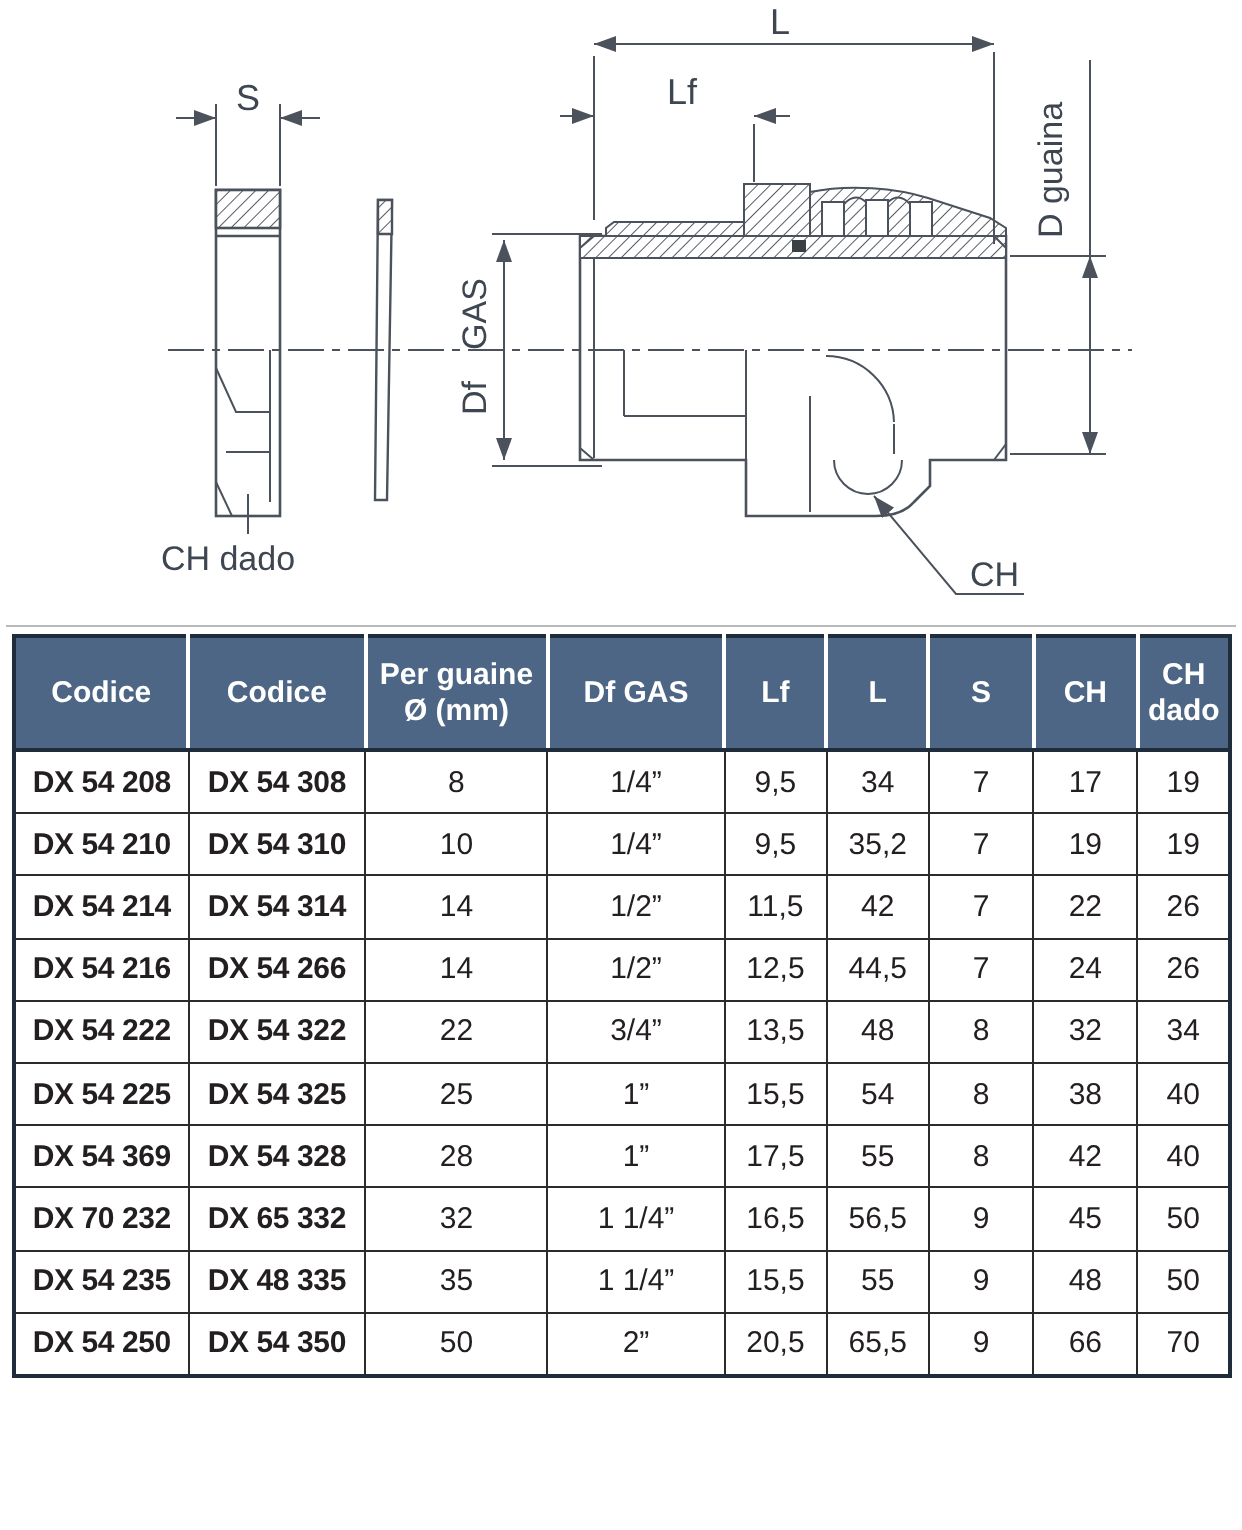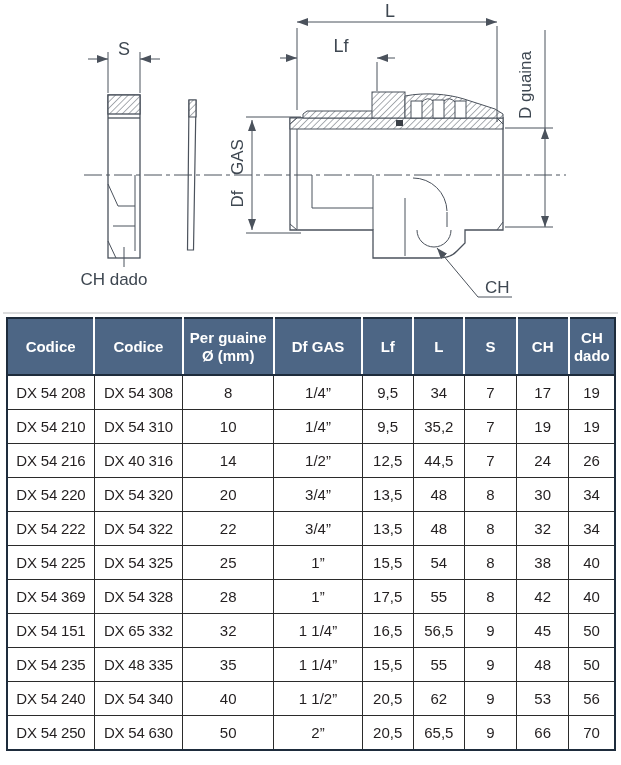--- a/index.html
+++ b/index.html
@@ -4,36 +4,36 @@
 <style>
   html,body { margin:0; padding:0; background:#ffffff; }
   .page {
     position:relative; width:621px; height:765px; background:#fff;
     font-family:"Liberation Sans", sans-serif; overflow:hidden;
   }
   .drawing { position:absolute; top:0; left:0; }
   .drawing text { fill:#3e4751; font-family:"Liberation Sans", sans-serif; }
 
   table.dims {
-    position:absolute; top:317px; left:6px; width:610px; height:434px;
+    position:absolute; top:317px; left:6px; width:610px; height:372px;
     border-collapse:collapse; table-layout:fixed;
     border:2px solid #1e2c3c;
   }
   table.dims thead th {
     background:#4d6685; color:#ffffff; font-weight:bold; font-size:15px;
     line-height:1.15; white-space:pre-line; text-align:center;
     height:55px; padding:0 2px;
     border-left:2px solid #ffffff; border-bottom:2px solid #1e2c3c;
   }
   table.dims thead th:first-child { border-left:none; }
   table.dims tbody td {
     border:1px solid #2b2b2b; text-align:center; vertical-align:middle;
     font-size:15px; color:#231f20; height:27px; padding:0;
   }
-  table.dims tbody td.code { font-weight:normal; letter-spacing:-0.2px; }
+  table.dims tbody td.code { font-weight:bold; letter-spacing:-0.2px; }
 </style>
 </head>
 <body>
 
 <div class="page">
 
   <svg class="drawing" width="621" height="316" viewBox="0 0 621 316">
     <defs>
       <marker id="arw" markerUnits="userSpaceOnUse" markerWidth="12" markerHeight="9" refX="11" refY="4" orient="auto-start-reverse">
         <path d="M0 0 L11 4 L0 8 Z" fill="#4b525c"></path>
@@ -167,40 +167,40 @@
           <td class="code">DX 54 310</td>
           <td>10</td>
           <td>1/4”</td>
           <td>9,5</td>
           <td>35,2</td>
           <td>7</td>
           <td>19</td>
           <td>19</td>
         </tr>
         <tr>
+          <td class="code">DX 54 214</td>
+          <td class="code">DX 54 314</td>
+          <td>14</td>
+          <td>1/2”</td>
+          <td>11,5</td>
+          <td>42</td>
+          <td>7</td>
+          <td>22</td>
+          <td>26</td>
+        </tr>
+        <tr>
           <td class="code">DX 54 216</td>
-          <td class="code">DX 40 316</td>
+          <td class="code">DX 54 266</td>
           <td>14</td>
           <td>1/2”</td>
           <td>12,5</td>
           <td>44,5</td>
           <td>7</td>
           <td>24</td>
           <td>26</td>
-        </tr>
-        <tr>
-          <td class="code">DX 54 220</td>
-          <td class="code">DX 54 320</td>
-          <td>20</td>
-          <td>3/4”</td>
-          <td>13,5</td>
-          <td>48</td>
-          <td>8</td>
-          <td>30</td>
-          <td>34</td>
         </tr>
         <tr>
           <td class="code">DX 54 222</td>
           <td class="code">DX 54 322</td>
           <td>22</td>
           <td>3/4”</td>
           <td>13,5</td>
           <td>48</td>
           <td>8</td>
           <td>32</td>
@@ -222,21 +222,21 @@
           <td class="code">DX 54 328</td>
           <td>28</td>
           <td>1”</td>
           <td>17,5</td>
           <td>55</td>
           <td>8</td>
           <td>42</td>
           <td>40</td>
         </tr>
         <tr>
-          <td class="code">DX 54 151</td>
+          <td class="code">DX 70 232</td>
           <td class="code">DX 65 332</td>
           <td>32</td>
           <td>1 1/4”</td>
           <td>16,5</td>
           <td>56,5</td>
           <td>9</td>
           <td>45</td>
           <td>50</td>
         </tr>
         <tr>
@@ -244,33 +244,22 @@
           <td class="code">DX 48 335</td>
           <td>35</td>
           <td>1 1/4”</td>
           <td>15,5</td>
           <td>55</td>
           <td>9</td>
           <td>48</td>
           <td>50</td>
         </tr>
         <tr>
-          <td class="code">DX 54 240</td>
-          <td class="code">DX 54 340</td>
-          <td>40</td>
-          <td>1 1/2”</td>
-          <td>20,5</td>
-          <td>62</td>
-          <td>9</td>
-          <td>53</td>
-          <td>56</td>
-        </tr>
-        <tr>
           <td class="code">DX 54 250</td>
-          <td class="code">DX 54 630</td>
+          <td class="code">DX 54 350</td>
           <td>50</td>
           <td>2”</td>
           <td>20,5</td>
           <td>65,5</td>
           <td>9</td>
           <td>66</td>
           <td>70</td>
         </tr>
       </tbody>
   </table>

